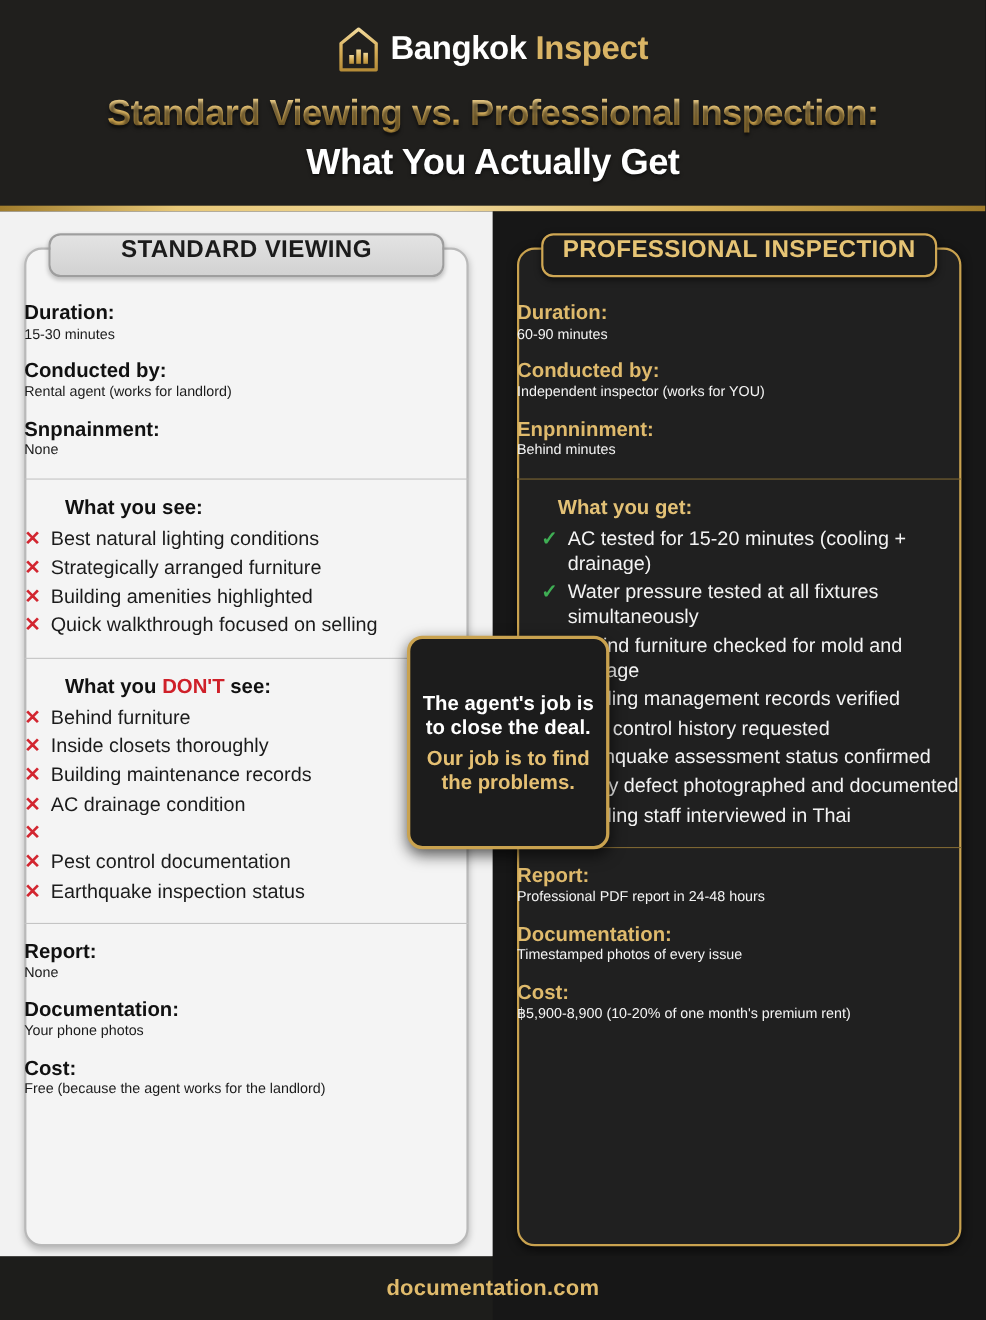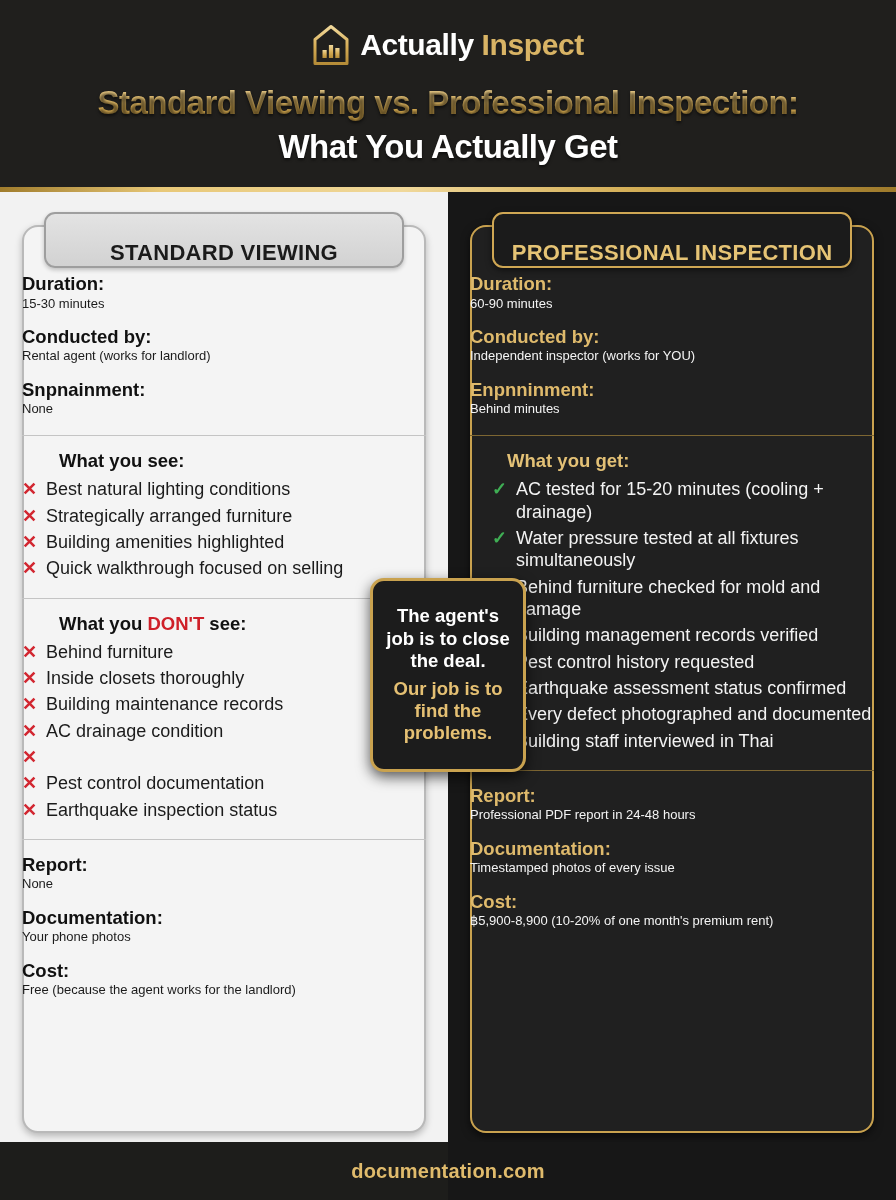--- a/index.html
+++ b/index.html
@@ -88,22 +88,22 @@
   }
   .card-dark {
     background: #202020;
     border: 2px solid #c9a24f;
     box-shadow: 0 3px 9px rgba(0,0,0,.6);
   }
 
   
   .badge {
     position: absolute; top: 15px; left: 44px; right: 44px;
-    height: 56px; border-radius: 11px;
-    display: flex; align-items: flex-end; justify-content: center;
+    height: 40px; border-radius: 11px;
+    display: flex; align-items: flex-start; justify-content: center;
     z-index: 4;
   }
   .badge-light {
     background: linear-gradient(180deg,#e3e3e3 0%,#d2d2d2 100%);
     border: 2px solid #9e9e9e;
     box-shadow: 0 2px 4px rgba(0,0,0,.22);
   }
   .badge-dark {
     background: #1b1b1b;
     border: 2px solid #cfa754;
@@ -149,21 +149,21 @@
   .list-ok .mark { color: #3fae54; font-size: 18px; }
   .col-left  .list li { color: #1b1b1b; }
   .col-right .list li { color: #f3f3f3; }
   .col-right .list { padding-left: 22px; }
 
   .list li .txt { display: block; }
 
   
   .callout {
     position: absolute;
-    left: 370px; top: 578px; width: 156px; height: 194px;
+    left: 370px; top: 578px; width: 184px; height: 194px;
     background: #1c1c1c;
     border: 3px solid #c9a24f;
     border-radius: 14px;
     box-shadow: 0 5px 14px rgba(0,0,0,.65);
     z-index: 9;
     display: flex; flex-direction: column; justify-content: center;
     padding: 6px 8px; text-align: center;
   }
   .callout .p1 {
     color: #ffffff; font-size: 18.5px; font-weight: bold; line-height: 1.2;
@@ -202,21 +202,21 @@
               <stop offset="100%" stop-color="#b58c38"></stop>
             </linearGradient>
           </defs>
           <path d="M19 2.5 L35 15.5 L35 39.5 L3 39.5 L3 15.5 Z" fill="none" stroke="url(#goldg)" stroke-width="3" stroke-linejoin="round"></path>
           <rect x="10.5" y="26" width="4.2" height="8" fill="url(#goldg)"></rect>
           <rect x="16.9" y="21" width="4.2" height="13" fill="url(#goldg)"></rect>
           <rect x="23.3" y="24" width="4.2" height="10" fill="url(#goldg)"></rect>
         </svg>
       </span>
       <span class="brand-text">
-        <span class="w1">Actually</span><span>&nbsp;</span><span class="w2">Inspect</span>
+        <span class="w1">Bangkok</span><span>&nbsp;</span><span class="w2">Inspect</span>
       </span>
     </div>
 
     <div class="headline">
       <span class="l1">Standard Viewing vs. Professional Inspection:</span>
       <span class="l2">What You Actually Get</span>
     </div>
   </div>
 
   <div class="columns">

